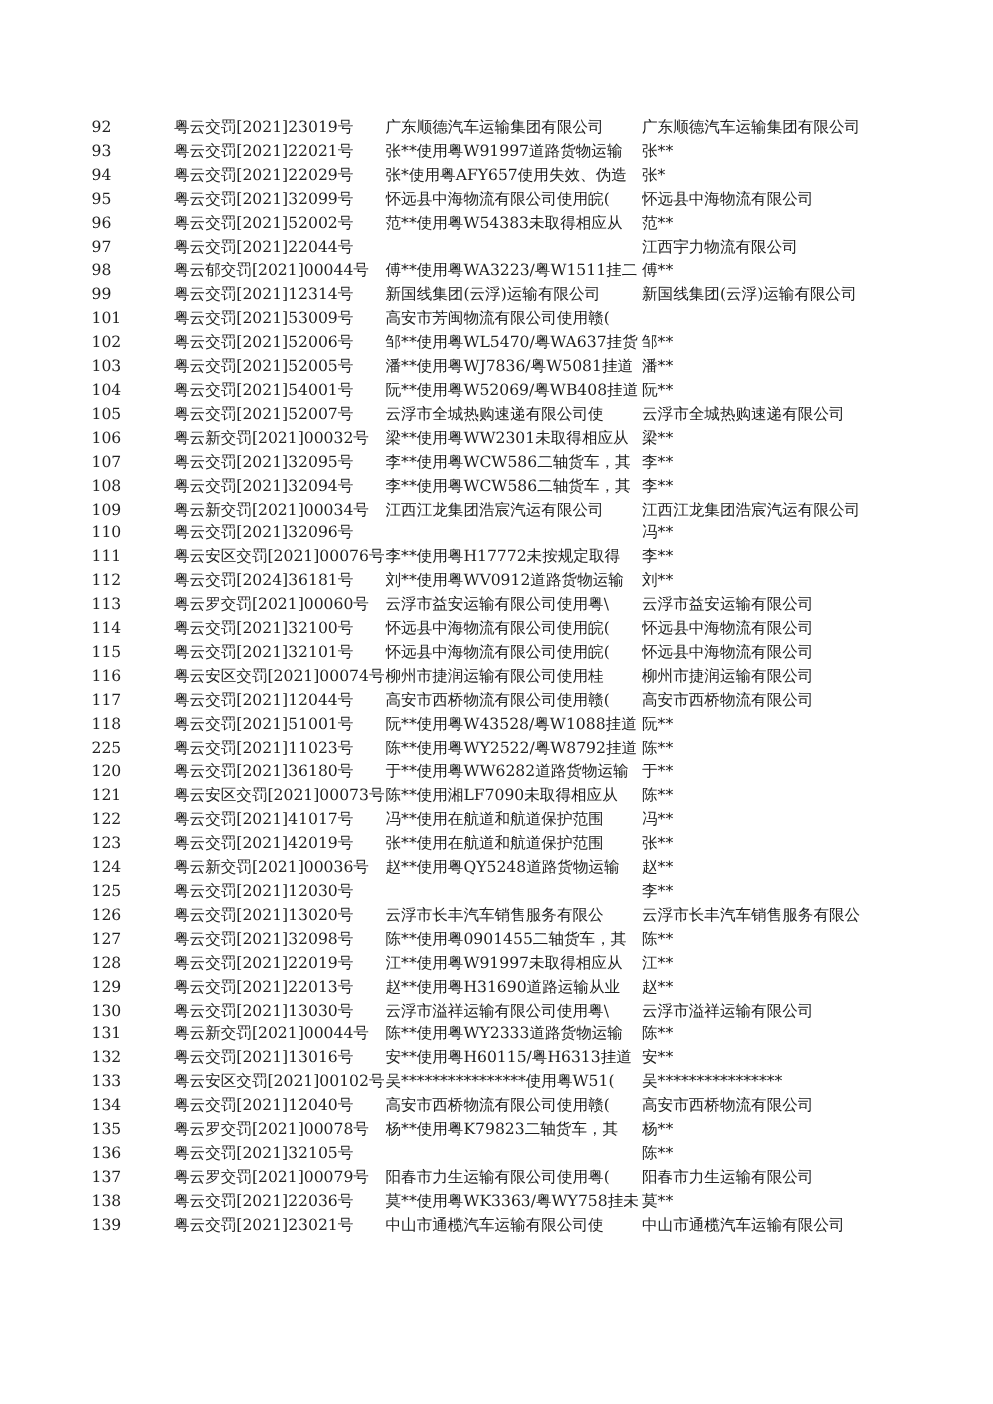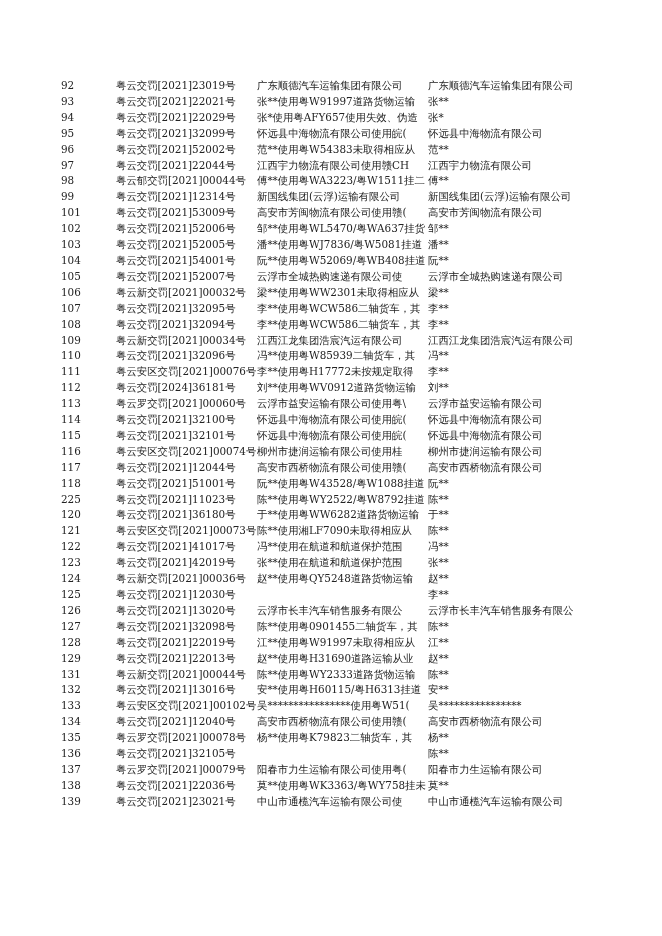--- a/index.html
+++ b/index.html
@@ -69,40 +69,38 @@
     </div>
     <div class="row">
       <span class="cell c-no">96</span>
       <span class="cell c-doc">粤云交罚[2021]52002号</span>
       <span class="cell c-desc">范**使用粤W54383未取得相应从</span>
       <span class="cell c-party">范**</span>
     </div>
     <div class="row">
       <span class="cell c-no">97</span>
       <span class="cell c-doc">粤云交罚[2021]22044号</span>
-      <span class="cell c-desc">江西宇力物流有限公司使用赣CH</span>
       <span class="cell c-party">江西宇力物流有限公司</span>
     </div>
     <div class="row">
       <span class="cell c-no">98</span>
       <span class="cell c-doc">粤云郁交罚[2021]00044号</span>
       <span class="cell c-desc">傅**使用粤WA3223/粤W1511挂二</span>
       <span class="cell c-party">傅**</span>
     </div>
     <div class="row">
       <span class="cell c-no">99</span>
       <span class="cell c-doc">粤云交罚[2021]12314号</span>
       <span class="cell c-desc">新国线集团(云浮)运输有限公司</span>
       <span class="cell c-party">新国线集团(云浮)运输有限公司</span>
     </div>
     <div class="row">
       <span class="cell c-no">101</span>
       <span class="cell c-doc">粤云交罚[2021]53009号</span>
       <span class="cell c-desc">高安市芳闽物流有限公司使用赣(</span>
-      <span class="cell c-party">高安市芳闽物流有限公司</span>
     </div>
     <div class="row">
       <span class="cell c-no">102</span>
       <span class="cell c-doc">粤云交罚[2021]52006号</span>
       <span class="cell c-desc">邹**使用粤WL5470/粤WA637挂货</span>
       <span class="cell c-party">邹**</span>
     </div>
     <div class="row">
       <span class="cell c-no">103</span>
       <span class="cell c-doc">粤云交罚[2021]52005号</span>
@@ -141,21 +139,20 @@
     </div>
     <div class="row">
       <span class="cell c-no">109</span>
       <span class="cell c-doc">粤云新交罚[2021]00034号</span>
       <span class="cell c-desc">江西江龙集团浩宸汽运有限公司</span>
       <span class="cell c-party">江西江龙集团浩宸汽运有限公司</span>
     </div>
     <div class="row">
       <span class="cell c-no">110</span>
       <span class="cell c-doc">粤云交罚[2021]32096号</span>
-      <span class="cell c-desc">冯**使用粤W85939二轴货车，其</span>
       <span class="cell c-party">冯**</span>
     </div>
     <div class="row">
       <span class="cell c-no">111</span>
       <span class="cell c-doc">粤云安区交罚[2021]00076号</span>
       <span class="cell c-desc">李**使用粤H17772未按规定取得</span>
       <span class="cell c-party">李**</span>
     </div>
     <div class="row">
       <span class="cell c-no">112</span>
@@ -258,20 +255,26 @@
       <span class="cell c-desc">江**使用粤W91997未取得相应从</span>
       <span class="cell c-party">江**</span>
     </div>
     <div class="row">
       <span class="cell c-no">129</span>
       <span class="cell c-doc">粤云交罚[2021]22013号</span>
       <span class="cell c-desc">赵**使用粤H31690道路运输从业</span>
       <span class="cell c-party">赵**</span>
     </div>
     <div class="row">
+      <span class="cell c-no">130</span>
+      <span class="cell c-doc">粤云交罚[2021]13030号</span>
+      <span class="cell c-desc">云浮市溢祥运输有限公司使用粤\</span>
+      <span class="cell c-party">云浮市溢祥运输有限公司</span>
+    </div>
+    <div class="row">
       <span class="cell c-no">131</span>
       <span class="cell c-doc">粤云新交罚[2021]00044号</span>
       <span class="cell c-desc">陈**使用粤WY2333道路货物运输</span>
       <span class="cell c-party">陈**</span>
     </div>
     <div class="row">
       <span class="cell c-no">132</span>
       <span class="cell c-doc">粤云交罚[2021]13016号</span>
       <span class="cell c-desc">安**使用粤H60115/粤H6313挂道</span>
       <span class="cell c-party">安**</span>

